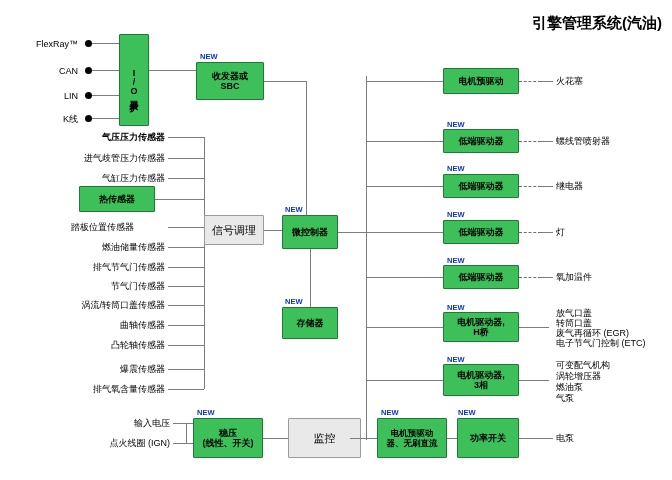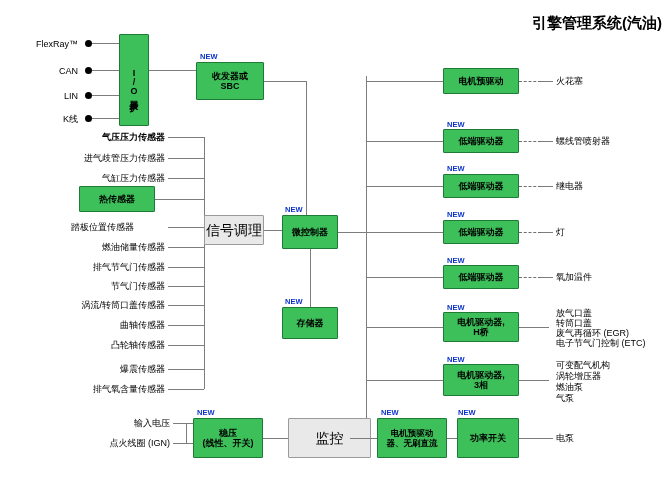--- a/index.html
+++ b/index.html
@@ -16,21 +16,21 @@
   }
   .green{
     background:#3dc05a;border:1px solid #1f7a36;color:#000;
     display:flex;align-items:center;justify-content:center;
     text-align:center;font-size:9px;line-height:10px;font-weight:bold;
     border-radius:1px;
   }
   .grey{
     background:#e9e9e9;border:1px solid #9a9a9a;color:#000;
     display:flex;align-items:center;justify-content:center;
-    text-align:center;font-size:14px;line-height:10px;
+    text-align:center;font-size:11px;line-height:10px;
     border-radius:1px;
   }
   .lbl{
     font-size:9px;color:#000;white-space:nowrap;line-height:10px;
   }
   .lbl.r{text-align:right;}
   .newtag{
     font-size:7.5px;font-weight:bold;color:#0b33c9;white-space:nowrap;
   }
   .hline{background:#7d7d7d;height:1px;}
@@ -188,21 +188,21 @@
   <div class="abs lbl r" style="left:70px;top:438px;width:100px;">点火线圈 (IGN)</div>
   <div class="abs hline" style="left:173px;top:423px;width:20px;"></div>
   <div class="abs hline" style="left:173px;top:443px;width:20px;"></div>
   <div class="abs vline" style="left:186px;top:423px;height:20px;"></div>
 
   <div class="abs newtag" style="left:197px;top:408px;">NEW</div>
   <div class="abs green" style="left:193px;top:418px;width:70px;height:40px;white-space:pre-line;">稳压
 (线性、开关)</div>
 
   <div class="abs hline" style="left:263px;top:438px;width:25px;"></div>
-  <div class="abs grey" style="left:288px;top:418px;width:83px;height:40px;">监控</div>
+  <div class="abs grey" style="left:288px;top:418px;width:73px;height:40px;">监控</div>
 
   <div class="abs hline" style="left:350px;top:438px;width:30px;"></div>
 
   <div class="abs newtag" style="left:381px;top:408px;">NEW</div>
   <div class="abs green" style="left:377px;top:418px;width:70px;height:40px;white-space:pre-line;font-size:8.5px;">电机预驱动
 器、无刷直流</div>
 
   <div class="abs hline" style="left:447px;top:438px;width:10px;"></div>
   <div class="abs newtag" style="left:458px;top:408px;">NEW</div>
   <div class="abs green" style="left:457px;top:418px;width:62px;height:40px;">功率开关</div>

